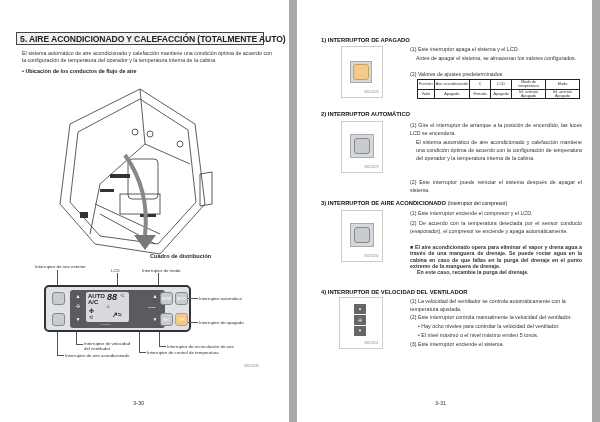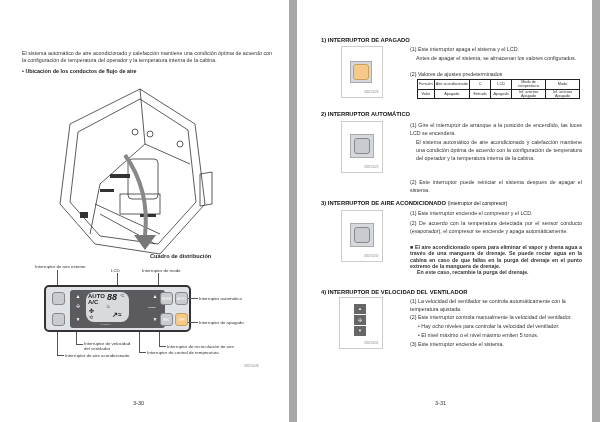--- a/index.html
+++ b/index.html
@@ -18,28 +18,29 @@
   .img-box{border:1px solid #ccc;background:#fff;}
   .imgcode{font-size:3px;color:#888;}
   table.settings{border-collapse:collapse;font-size:3.8px;color:#333;}
   table.settings td{border:1px solid #222;text-align:center;padding:0 1px;line-height:4.3px;}
   .line{background:#555;position:absolute;}
   .panel{left:44px;top:285px;width:147px;height:47px;border:2px solid #333;border-radius:5px;background:#dfe3e8;box-sizing:border-box;}
   .dark{background:#5a5a5f;border-radius:3px;}
   .btn{width:13px;height:13px;border:1px solid #888;border-radius:3px;background:#c8ccd0;box-sizing:border-box;display:flex;align-items:center;justify-content:center;font-size:3px;color:#fff;}
   .btn.orange{background:#f4c98a;border-color:#c8a060;}
   .arrow{color:#fff;font-size:5px;text-align:center;}
-  .lcd{background:#d8dadd;border-radius:8px;text-decoration:underline;}
+  .lcd{background:#d8dadd;border-radius:2px;text-decoration:underline;}
 </style>
 </head>
 <body>
 
 <div class="divider" style="left:289px;width:8px;"></div>
 
 <div class="page" id="left">
+  <div class="abs title-box">5. AIRE ACONDICIONADO Y CALEFACCIÓN (TOTALMENTE AUTO)</div>
   <div class="abs para" style="left:22px;top:50px;width:250px;">El sistema automático de aire acondicionado y calefacción mantiene una condición óptima de acuerdo con la configuración de temperatura del operador y la temperatura interna de la cabina.</div>
   <div class="abs sub" style="left:22px;top:68px;">• Ubicación de los conductos de flujo de aire</div>
 
   <svg class="abs" style="left:40px;top:84px;" width="200" height="180" viewBox="0 0 200 180">
     <g fill="none" stroke="#333" stroke-width="0.8">
       <path d="M30 40 L100 5 L155 40 L165 120 L120 170 L55 160 L20 120 Z"></path>
       <path d="M38 48 L100 15 L148 46 L156 118 L118 160 L60 152 L30 118 Z"></path>
       <path d="M100 5 L105 60 L150 80"></path>
       <path d="M105 60 L60 100 L50 150"></path>
       <rect x="88" y="75" width="30" height="40" rx="4"></rect>

